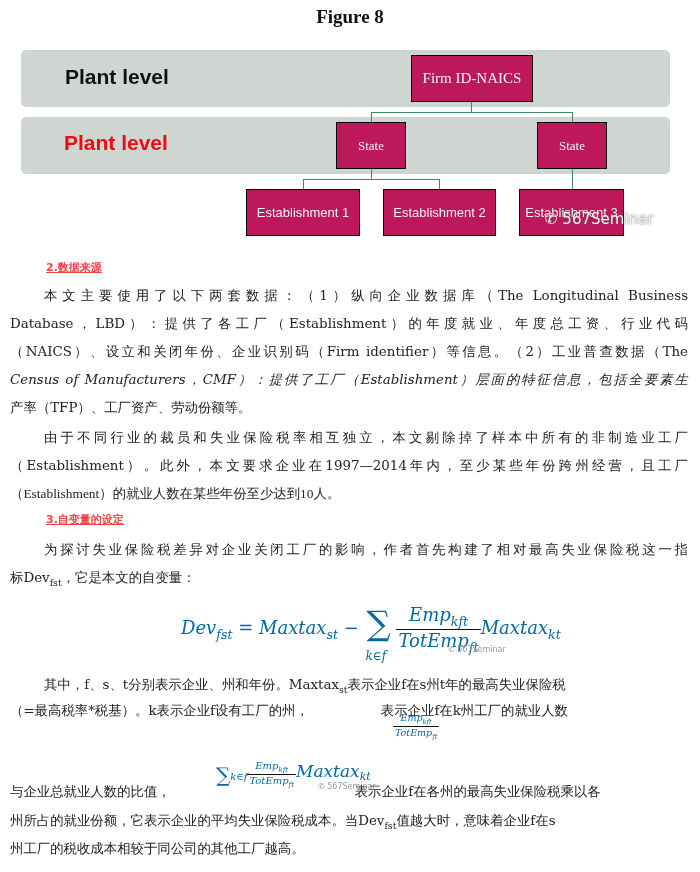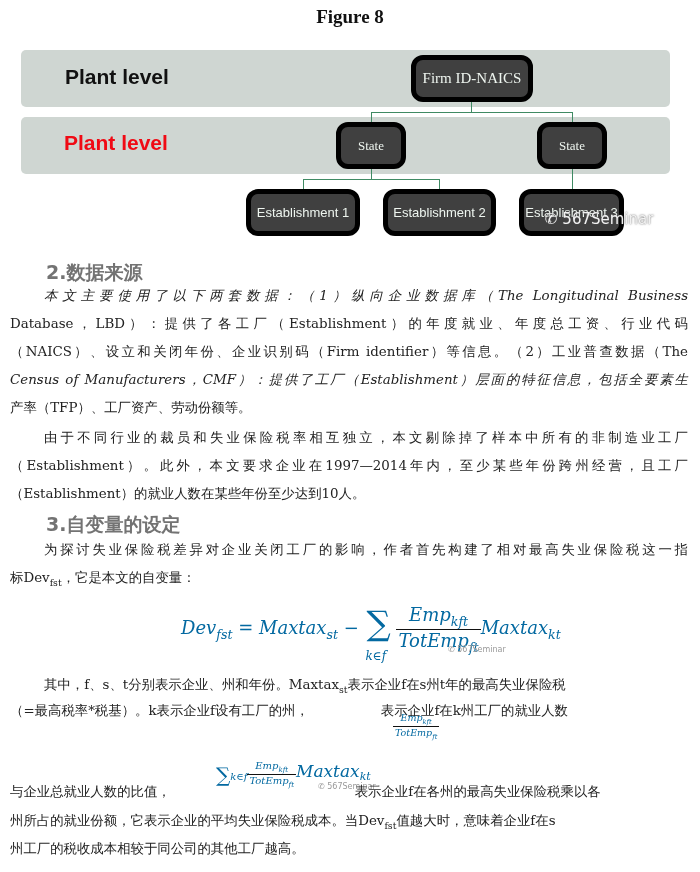--- a/index.html
+++ b/index.html
@@ -9,38 +9,38 @@
   .fig-title { position: absolute; top: 6px; left: 0; width: 700px; text-align: center;
     font-family: "Liberation Serif", serif; font-weight: bold; font-size: 19px; color: #111; }
 
   .band { position: absolute; left: 21px; width: 649px; background: #cfd6d2; border-radius: 5px; }
   .band-firm { top: 50px; height: 57px; }
   .band-plant { top: 117px; height: 57px; }
   .band-label { position: absolute; font-family: "Liberation Sans", sans-serif; font-weight: bold; font-size: 21px; }
   .lbl-firm { left: 65px; top: 65px; color: #111; }
   .lbl-plant { left: 64px; top: 131px; color: #f00a14; }
 
-  .node { position: absolute; background: #404040; color: #eef5ef; border-radius: 12px;
-    display: flex; align-items: center; justify-content: center; border: 5px solid #000000; }
+  .node { position: absolute; background: #be185d; color: #eef5ef; border-radius: 0;
+    display: flex; align-items: center; justify-content: center; border: 1px solid #000000; }
   .node.serif { font-family: "Liberation Serif", serif; }
   .node.sans { font-family: "Liberation Sans", sans-serif; }
   .n-firm { left: 411px; top: 55px; width: 122px; height: 47px; font-size: 15px; }
   .n-state1 { left: 336px; top: 122px; width: 70px; height: 47px; font-size: 13px; }
   .n-state2 { left: 537px; top: 122px; width: 70px; height: 47px; font-size: 13px; }
   .n-est1 { left: 246px; top: 189px; width: 114px; height: 47px; font-size: 13px; }
   .n-est2 { left: 383px; top: 189px; width: 113px; height: 47px; font-size: 13px; }
   .n-est3 { left: 519px; top: 189px; width: 105px; height: 47px; font-size: 13px; }
 
   .conn { position: absolute; background: #3f8a63; }
 
   .wm { position: absolute; font-family: "DejaVu Sans", sans-serif; color: #7d7d7d; }
   .wm-big { left: 545px; top: 210px; font-size: 15px; color: #f2f2f2; text-shadow: 0 0 2px #555; }
   .wm-small { font-size: 8px; color: #999; }
 
-  .h2 { position: absolute; left: 46px; font-weight: bold; font-size: 19px; font-family: "DejaVu Sans", sans-serif; color: #737373; }
+  .h2 { position: absolute; left: 46px; font-weight: bold; font-size: 11px; font-family: "DejaVu Sans", sans-serif; color: #ef4444; text-decoration: underline; }
   .line { position: absolute; left: 10px; width: 678px; font-size: 13.4px; white-space: nowrap; color: #222; }
 
   .math { font-family: "DejaVu Serif", "Liberation Serif", serif; font-style: italic; color: #0369a1; }
   .eq { position: absolute; left: 181px; top: 604px; font-size: 18px; white-space: nowrap; }
   .sum { font-style: normal; font-size: 34px; position: absolute; }
   .frac { display: inline-block; text-align: center; vertical-align: middle; position: relative; }
   .frac .num { display: block; padding: 0 2px; border-bottom: 1px solid #111; }
   .frac .den { display: block; padding: 0 2px; }
   sub { font-size: 70%; }
 </style>
@@ -68,29 +68,29 @@
 <div class="node serif n-state1">State</div>
 <div class="node serif n-state2">State</div>
 <div class="node sans n-est1">Establishment 1</div>
 <div class="node sans n-est2">Establishment 2</div>
 <div class="node sans n-est3">Establishment 3</div>
 
 <div class="wm wm-big"><span>✆ </span><span>567Seminar</span></div>
 
 <div class="h2" style="top:260px;">2.数据来源</div>
 
-<div class="line" style="top:287px;left:44px;width:644px;text-align:justify;text-align-last:justify;font-style:italic;">本文主要使用了以下两套数据：（1）纵向企业数据库（The Longitudinal Business</div>
+<div class="line" style="top:287px;left:44px;width:644px;text-align:justify;text-align-last:justify;">本文主要使用了以下两套数据：（1）纵向企业数据库（The Longitudinal Business</div>
 <div class="line" style="top:315px;text-align:justify;text-align-last:justify;">Database，LBD）：提供了各工厂（Establishment）的年度就业、年度总工资、行业代码</div>
 <div class="line" style="top:343px;text-align:justify;text-align-last:justify;">（NAICS）、设立和关闭年份、企业识别码（Firm identifier）等信息。（2）工业普查数据（The</div>
 <div class="line" style="top:371px;text-align:justify;text-align-last:justify;font-style:italic;">Census of Manufacturers，CMF）：提供了工厂（Establishment）层面的特征信息，包括全要素生</div>
 <div class="line" style="top:399px;">产率（TFP）、工厂资产、劳动份额等。</div>
 
 <div class="line" style="top:429px;left:44px;width:644px;text-align:justify;text-align-last:justify;">由于不同行业的裁员和失业保险税率相互独立，本文剔除掉了样本中所有的非制造业工厂</div>
 <div class="line" style="top:457px;text-align:justify;text-align-last:justify;">（Establishment）。此外，本文要求企业在1997—2014年内，至少某些年份跨州经营，且工厂</div>
-<div class="line" style="top:485px;">（Establishment）的就业人数在某些年份至少达到10人。</div>
+<div class="line" style="top:485px;font-family:Liberation Serif, serif;">（Establishment）的就业人数在某些年份至少达到10人。</div>
 
 <div class="h2" style="top:512px;">3.自变量的设定</div>
 <div class="line" style="top:541px;left:44px;width:644px;text-align:justify;text-align-last:justify;">为探讨失业保险税差异对企业关闭工厂的影响，作者首先构建了相对最高失业保险税这一指</div>
 <div class="line" style="top:569px;"><span>标Dev</span><sub>fst</sub><span>，它是本文的自变量：</span></div>
 
 <div class="math eq">
   <span>Dev</span><sub>fst</sub><span style="font-style:normal;"> = </span><span>Maxtax</span><sub>st</sub><span style="font-style:normal;"> − </span><span style="display:inline-block;position:relative;width:32px;height:20px;vertical-align:middle;"><span class="sum" style="left:2px;top:-16px;">∑</span><span style="position:absolute;left:1px;top:30px;font-size:12px;">k∈f</span></span><span class="frac"><span class="num"><span>Emp</span><sub>kft</sub></span><span class="den"><span>TotEmp</span><sub>ft</sub></span></span><span>Maxtax</span><sub>kt</sub>
 </div>
 <div class="wm wm-small" style="left:448px;top:645px;"><span>✆ </span><span>567Seminar</span></div>
 

